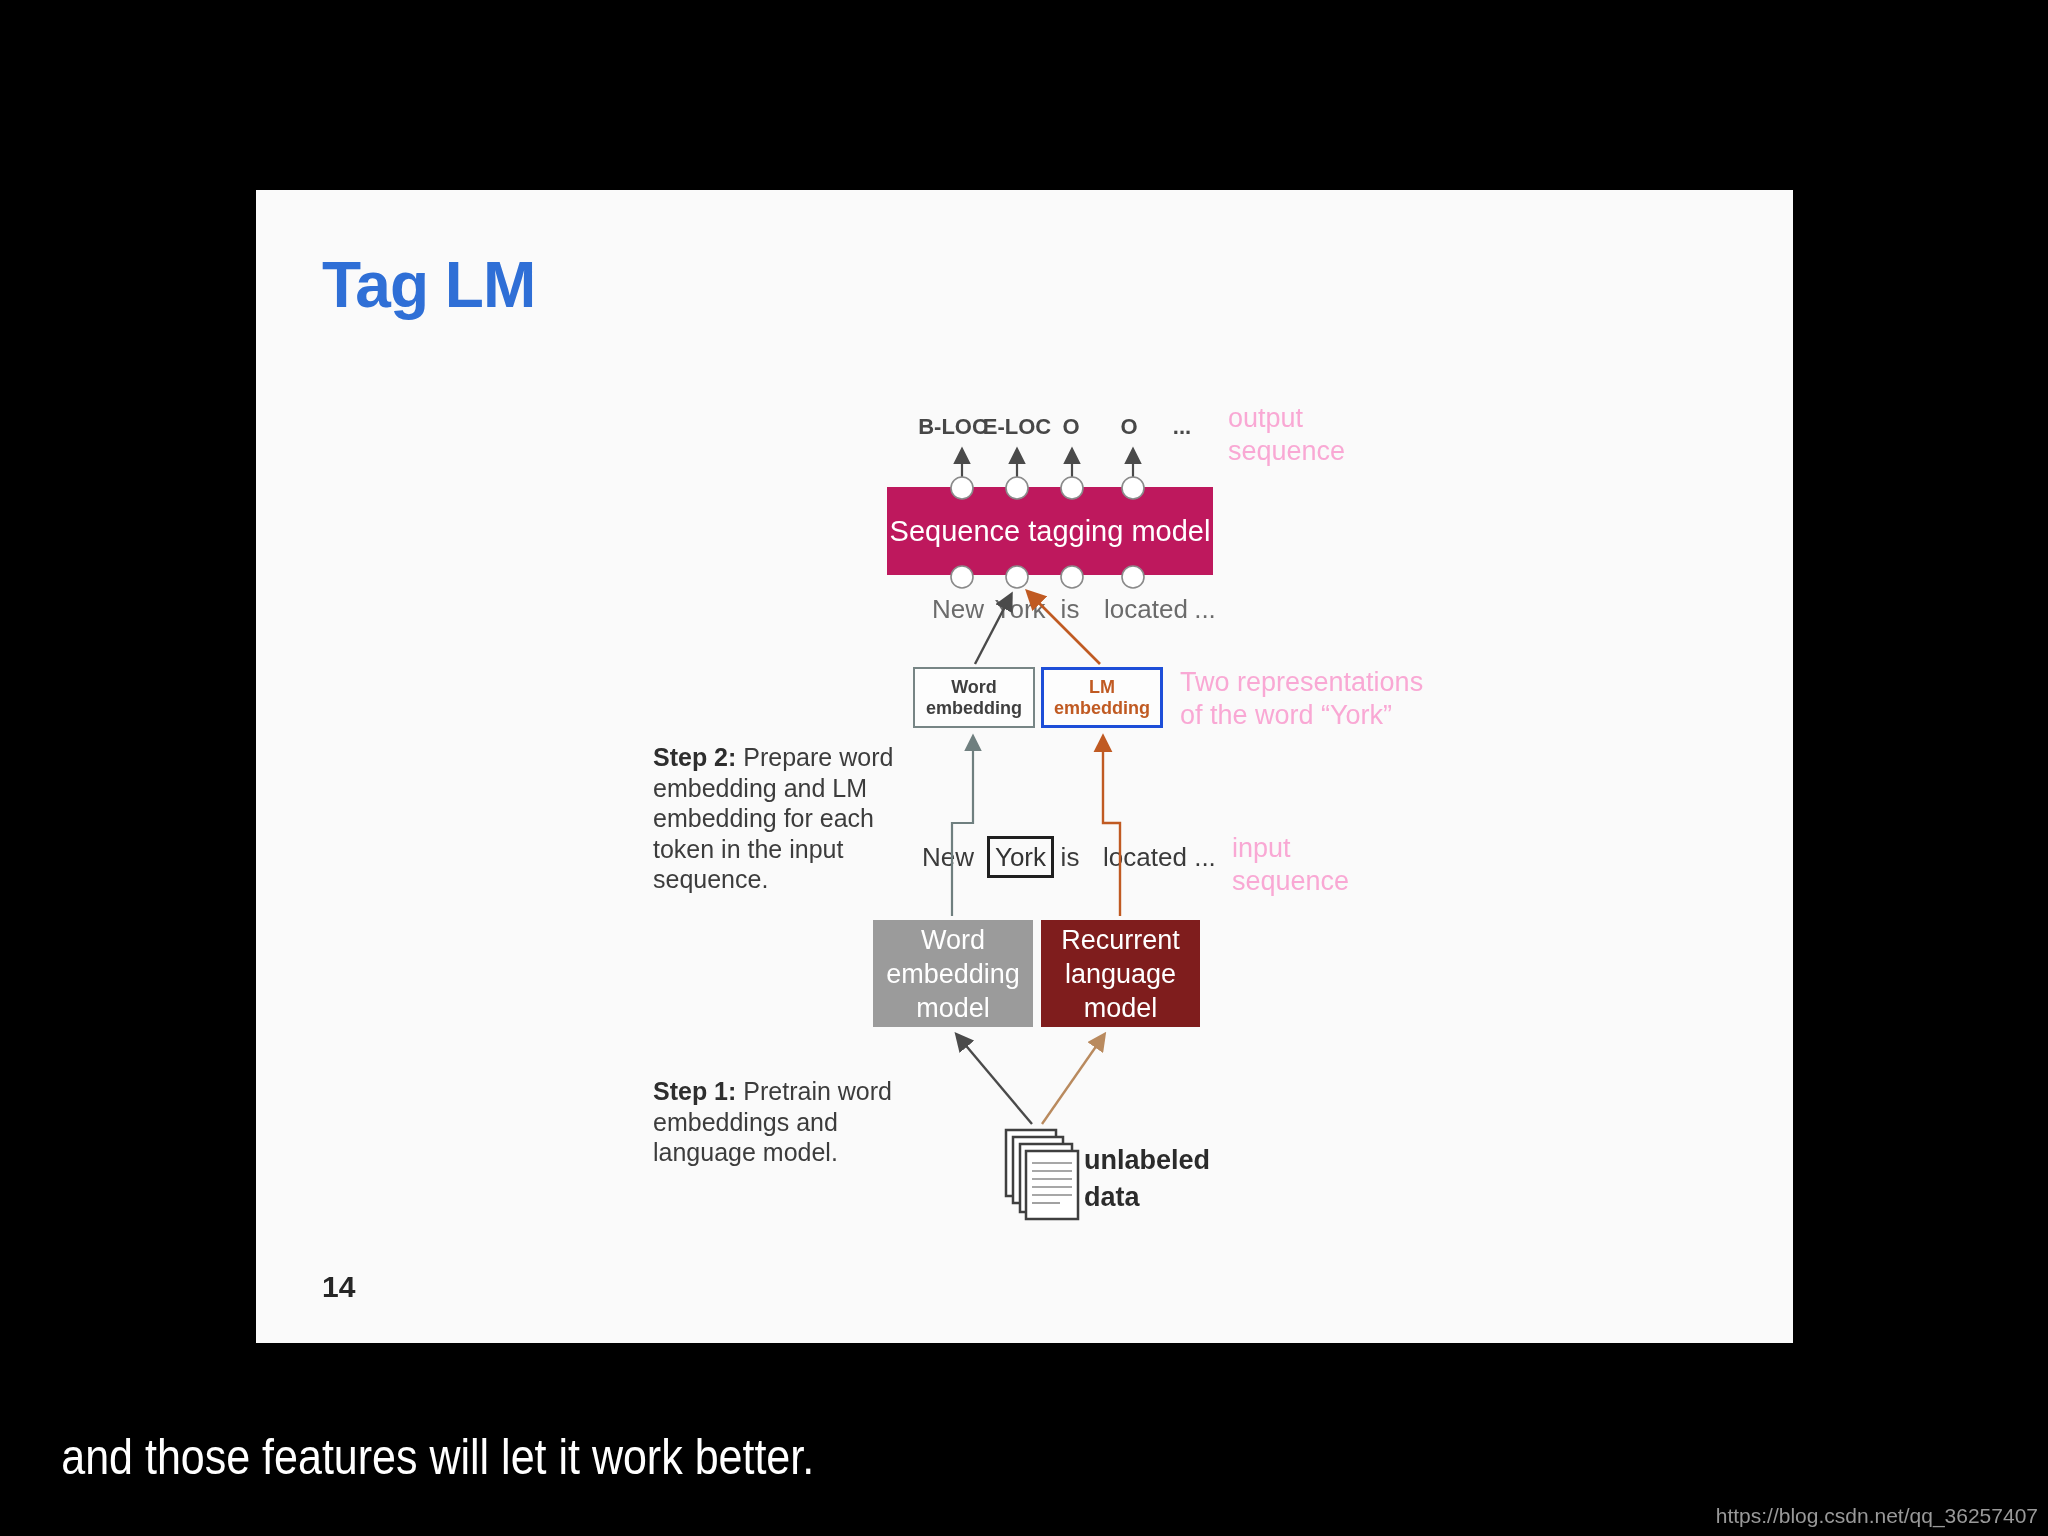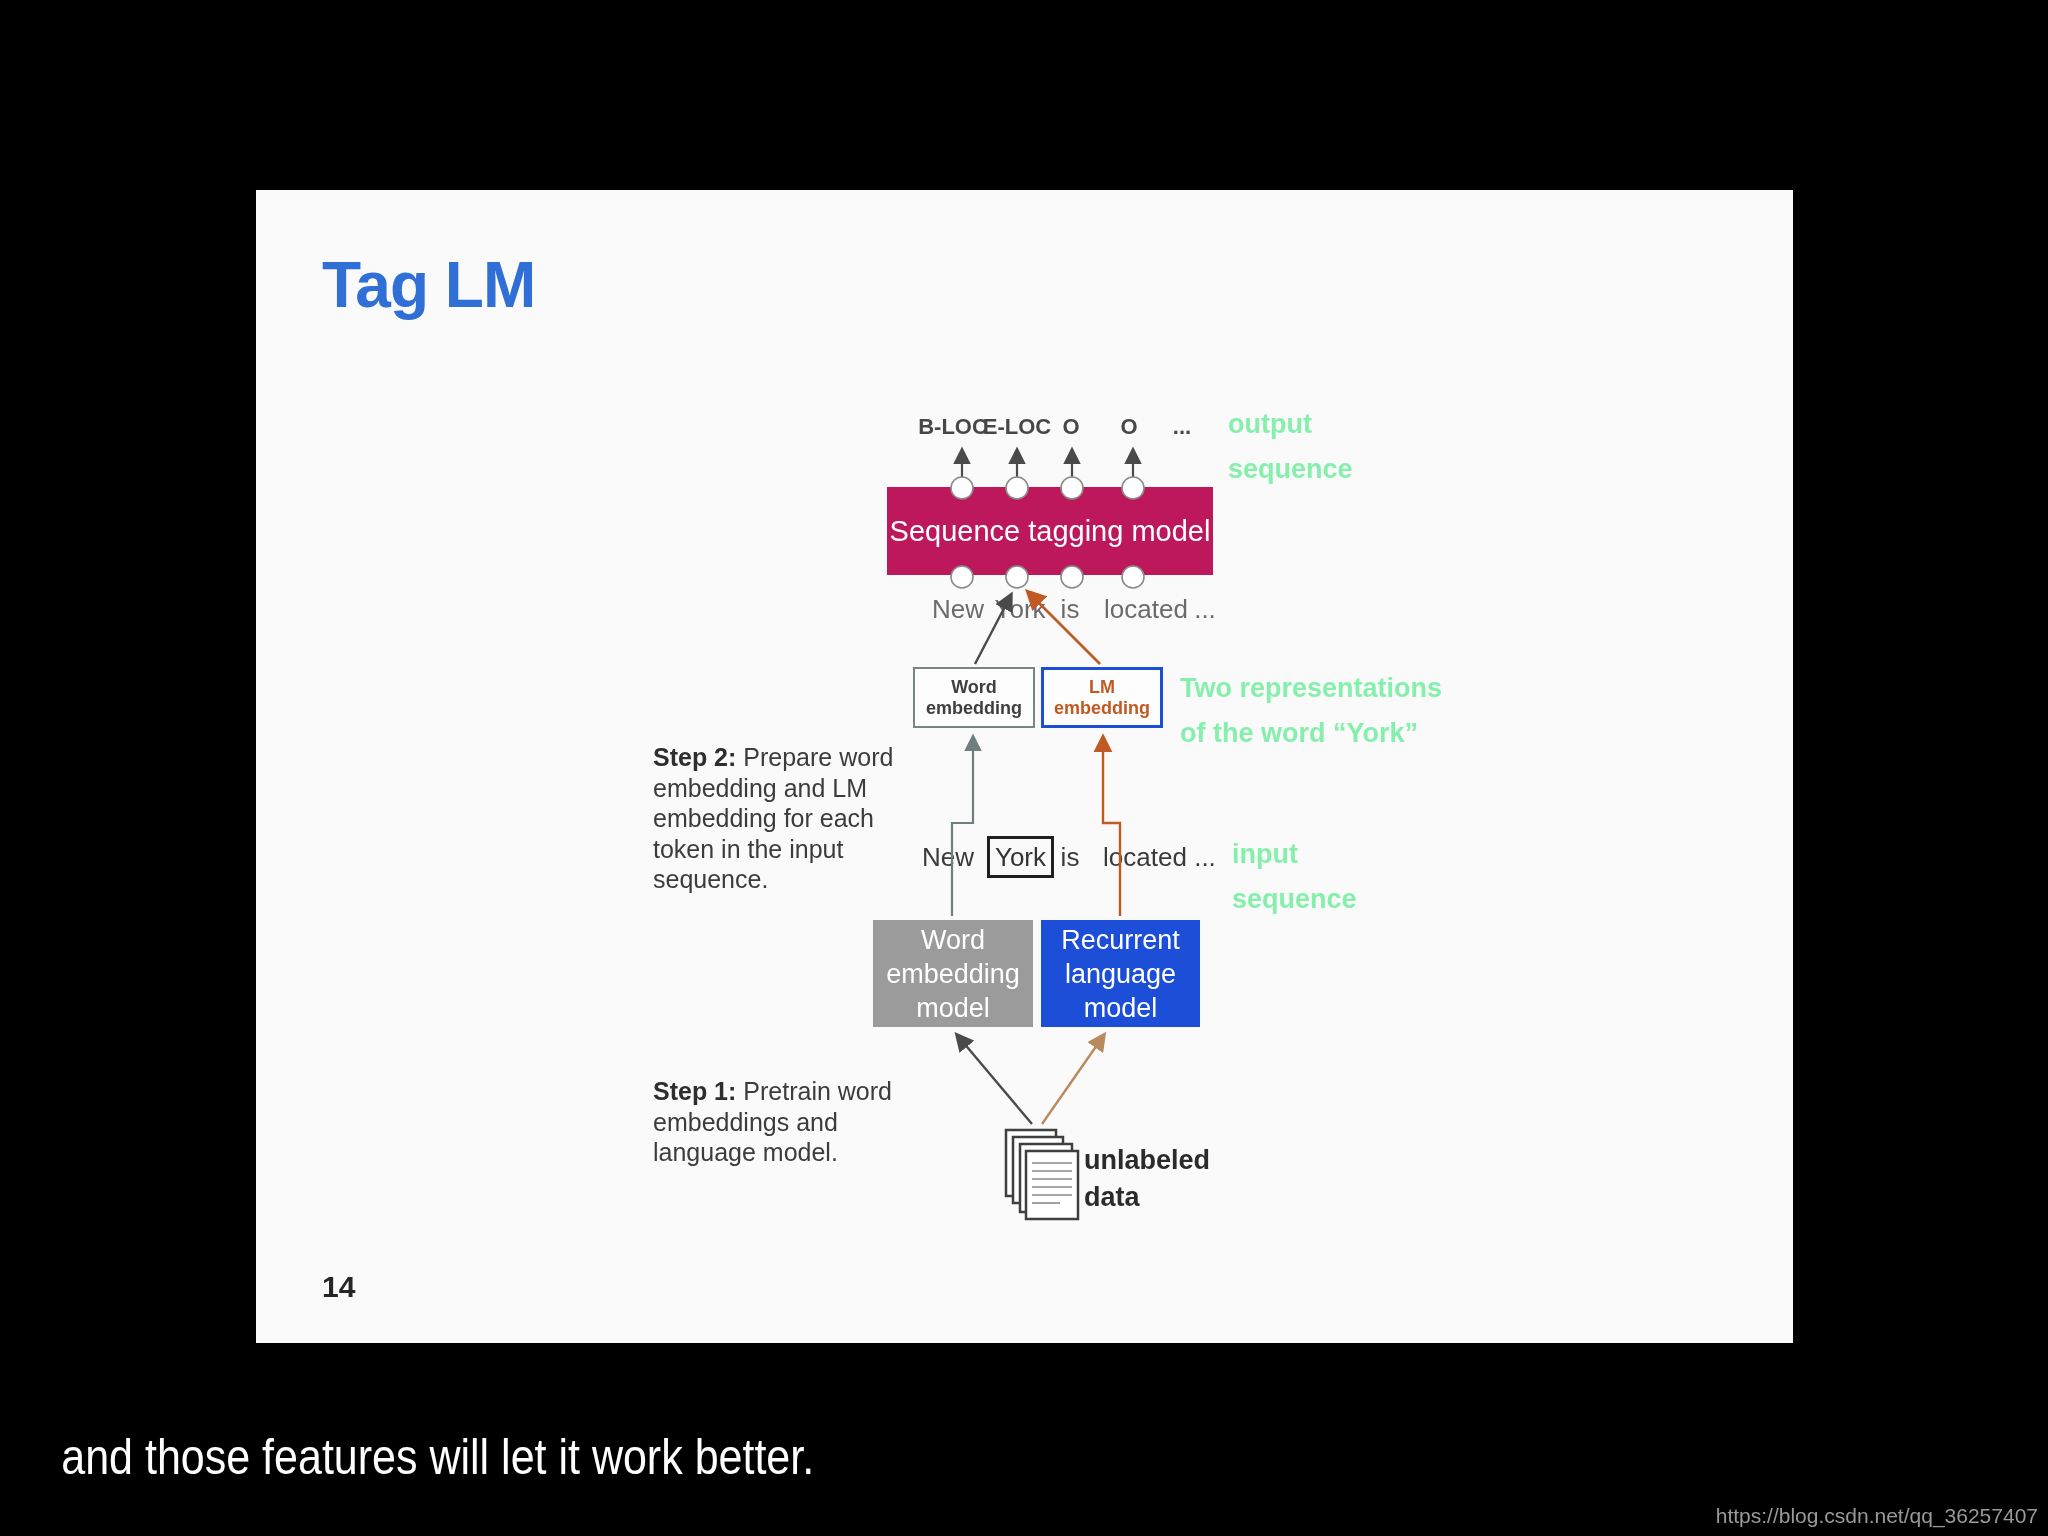--- a/index.html
+++ b/index.html
@@ -3,21 +3,21 @@
 <meta charset="utf-8">
 <style>
   html,body{margin:0;padding:0;background:#000;}
   .stage{position:relative;width:2048px;height:1536px;background:#000;overflow:hidden;
          font-family:"Liberation Sans",sans-serif;}
   .slide{position:absolute;left:256px;top:190px;width:1537px;height:1153px;background:#fafafa;}
   .abs{position:absolute;}
   .slide-title{font-size:64px;font-weight:700;color:#2f6fd6;letter-spacing:-1px;}
   .txtblock{color:#3c3c3c;font-size:25px;line-height:30.5px;}
   .txtblock .bold{font-weight:700;color:#2e2e2e;}
-  .caption{color:#86efac;font-size:27px;line-height:45px;white-space:pre-line;font-weight:bold;}
+  .caption{color:#f9a8d4;font-size:27px;line-height:33px;white-space:pre-line;}
   .caption.bold{font-weight:700;color:#2b2b2b;}
   .outlabel{position:absolute;transform:translateX(-50%);font-size:22px;font-weight:700;color:#474747;white-space:nowrap;}
   .token{position:absolute;transform:translateX(-50%);font-size:26px;white-space:nowrap;}
   .token.gray{color:#6b6b6b;}
   .token.dark{color:#3a3a3a;}
   .bigbox{display:flex;align-items:center;justify-content:center;text-align:center;
           color:#fff;white-space:pre-line;box-sizing:border-box;}
   .seqbox{background:#be185d;font-size:29px;}
   .modelbox{font-size:27px;line-height:34px;}
   .smallbox{display:flex;align-items:center;justify-content:center;text-align:center;
@@ -82,21 +82,21 @@
   <div class="token dark" style="left:1070px;top:842px;">is</div>
   <div class="token dark" style="left:1145px;top:842px;">located</div>
   <div class="token dark" style="left:1205px;top:842px;">...</div>
 
   <div class="abs caption" style="left:1232px;top:832px;">input
 sequence</div>
 
   <div class="abs bigbox modelbox" style="left:873px;top:920px;width:160px;height:107px;background:#9b9b9b;">Word
 embedding
 model</div>
-  <div class="abs bigbox modelbox" style="left:1041px;top:920px;width:159px;height:107px;background:#1d4ed8;">Recurrent
+  <div class="abs bigbox modelbox" style="left:1041px;top:920px;width:159px;height:107px;background:#7f1d1d;">Recurrent
 language
 model</div>
 
   <div class="abs txtblock" style="left:625px;top:1076px;margin-left:28px;">
     <div><span class="bold">Step 1:</span><span> Pretrain word</span></div>
     <div>embeddings and</div>
     <div>language model.</div>
   </div>
 
   <div class="abs caption bold" style="left:1084px;top:1142px;line-height:37px;">unlabeled

